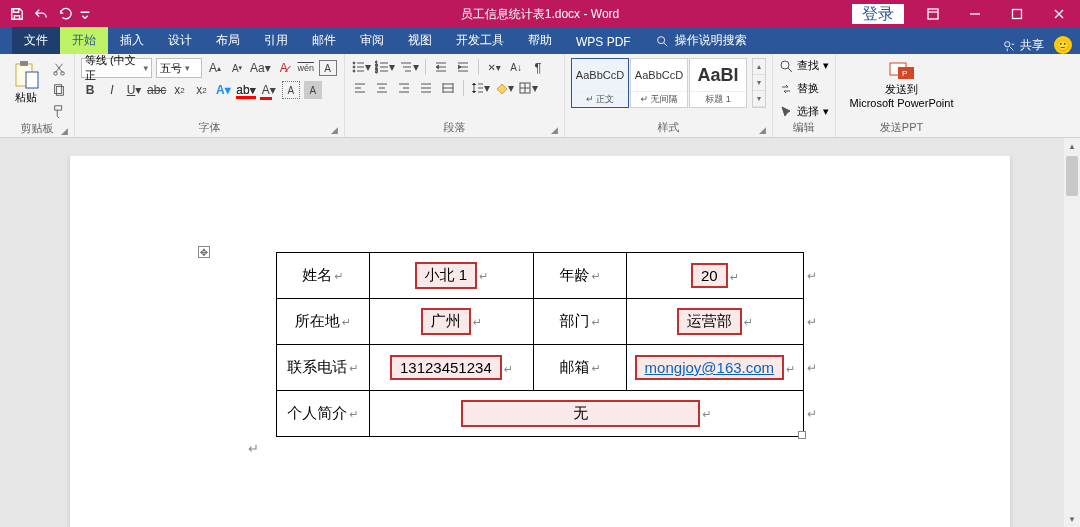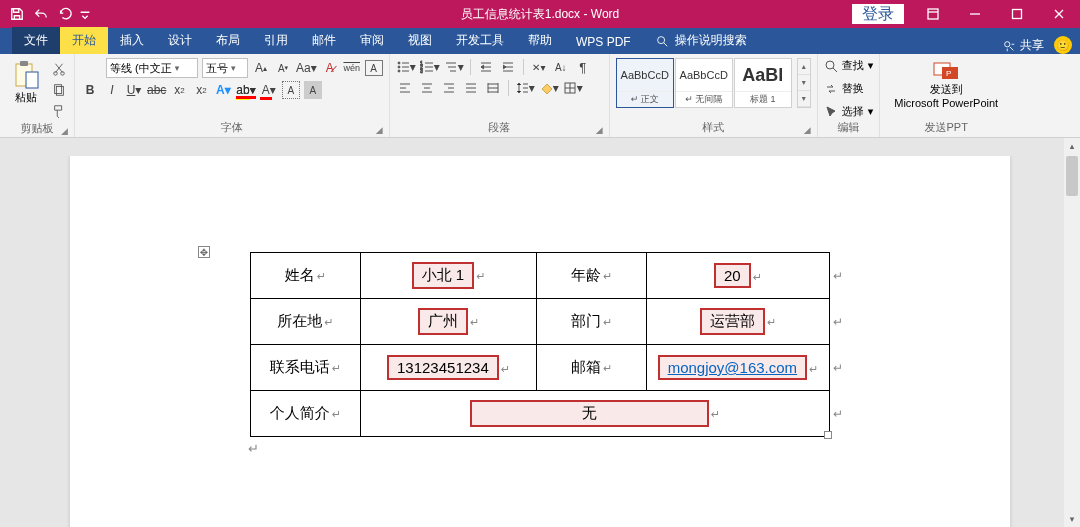--- a/index.html
+++ b/index.html
@@ -13,21 +13,21 @@
 .title-center { position:absolute; left:50%; transform:translateX(-50%); font-size:12px; }
 .title-right { position:absolute; right:0; display:flex; align-items:center; height:100%; }
 .login-btn { background:#fff; color:#2b579a; height:20px; padding:0 10px; font-size:16px; display:flex; align-items:center; margin-right:8px; }
 .win-btn { width:42px; height:28px; display:flex; align-items:center; justify-content:center; cursor:pointer; }
 .win-btn svg { width:12px; height:12px; stroke:#fff; fill:none; stroke-width:1.3; }
 
 
 .tabs { background:#2b579a; height:26px; display:flex; align-items:flex-end; padding-left:12px; color:#fff; position:relative; }
 .tab { padding:5px 12px 5px; font-size:12px; cursor:pointer; }
 .tab.file { background:#1e3e6e; }
-.tab.active { background:#fde047; color:#2b579a; }
+.tab.active { background:#bef264; color:#2b579a; }
 .tabs-right { position:absolute; right:8px; top:0; display:flex; align-items:flex-end; height:100%; gap:10px; }
 .share { display:flex; align-items:center; gap:4px; font-size:12px; }
 .smiley { width:18px; height:18px; border-radius:50%; background:#ffcc00; display:flex; align-items:center; justify-content:center; font-size:11px; }
 
 
 .ribbon { background:#f3f3f3; height:84px; display:flex; border-bottom:1px solid #d0d0d0; }
 .group { border-right:1px solid #e0e0e0; padding:4px 6px 2px; display:flex; flex-direction:column; justify-content:space-between; }
 .group-rows { display:flex; flex-direction:column; gap:3px; }
 .group-row { display:flex; align-items:center; gap:4px; }
 .group-label { text-align:center; font-size:11px; color:#666; padding-top:1px; position:relative; }
@@ -48,21 +48,21 @@
 .edit-col { display:flex; flex-direction:column; gap:8px; }
 .edit-item { display:flex; align-items:center; gap:4px; font-size:11px; cursor:pointer; }
 .sendto { display:flex; flex-direction:column; align-items:center; justify-content:center; padding:2px 8px; cursor:pointer; }
 .sendto .ic { width:28px; height:22px; }
 
 
 .doc-area { position:absolute; top:156px; bottom:0; left:0; right:0; background:#e6e6e6; overflow:hidden; }
 .page { background:#fff; margin:0 70px 0 70px; height:420px; box-shadow:0 0 4px rgba(0,0,0,.15); padding:90px 120px 0 120px; position:relative; }
 .para-mark { color:#888; font-size:13px; }
 .tbl-anchor { position:absolute; left:128px; top:90px; width:12px; height:12px; border:1px solid #888; display:flex; align-items:center; justify-content:center; font-size:10px; color:#666;}
-.tbl { border-collapse:collapse; width:580px; margin:6px auto 0; }
+.tbl { border-collapse:collapse; width:528px; margin:6px auto 0; }
 .tbl td { border:1px solid #000; height:46px; text-align:center; font-size:15px; position:relative; }
 .tbl td.label { width:130px; }
 .tbl td.val { width:190px; }
 .hl { border:2px solid #c13030; background:#f9e9e9; display:inline-block; padding:2px 8px; }
 .hl.link { color:#0563c1; text-decoration:underline; }
 .cell-mark { font-size:11px; color:#888; margin-left:2px; }
 .row-mark { position:absolute; right:-14px; top:50%; transform:translateY(-50%); font-size:12px; color:#888; }
 .handle { position:absolute; right:-3px; bottom:-3px; width:8px; height:8px; border:1px solid #888; background:#fff; }
 
 
@@ -193,21 +193,21 @@
             </svg>
           </div>
       </div>
     </div>
     <div class="group-label"><span>剪贴板</span><span class="dlg">◢</span></div>
   </div>
 
   <div class="group" style="min-width:270px;">
     <div class="group-rows">
       <div class="group-row">
-        <div class="combo" style="width:92px;margin-left:25px;">
+        <div class="combo" style="width:71px;">
             <span>等线 (中文正</span>
             <span class="dd">▾</span>
           </div>
         <div class="combo" style="width:46px;">
             <span>五号</span>
             <span class="dd">▾</span>
           </div>
         <div class="rb-btn" style="font-size:12px;">A<span style="font-size:8px;vertical-align:super;">▴</span></div>
         <div class="rb-btn" style="font-size:10px;">A<span style="font-size:7px;vertical-align:super;">▾</span></div>
         <div class="rb-btn">Aa▾</div>

